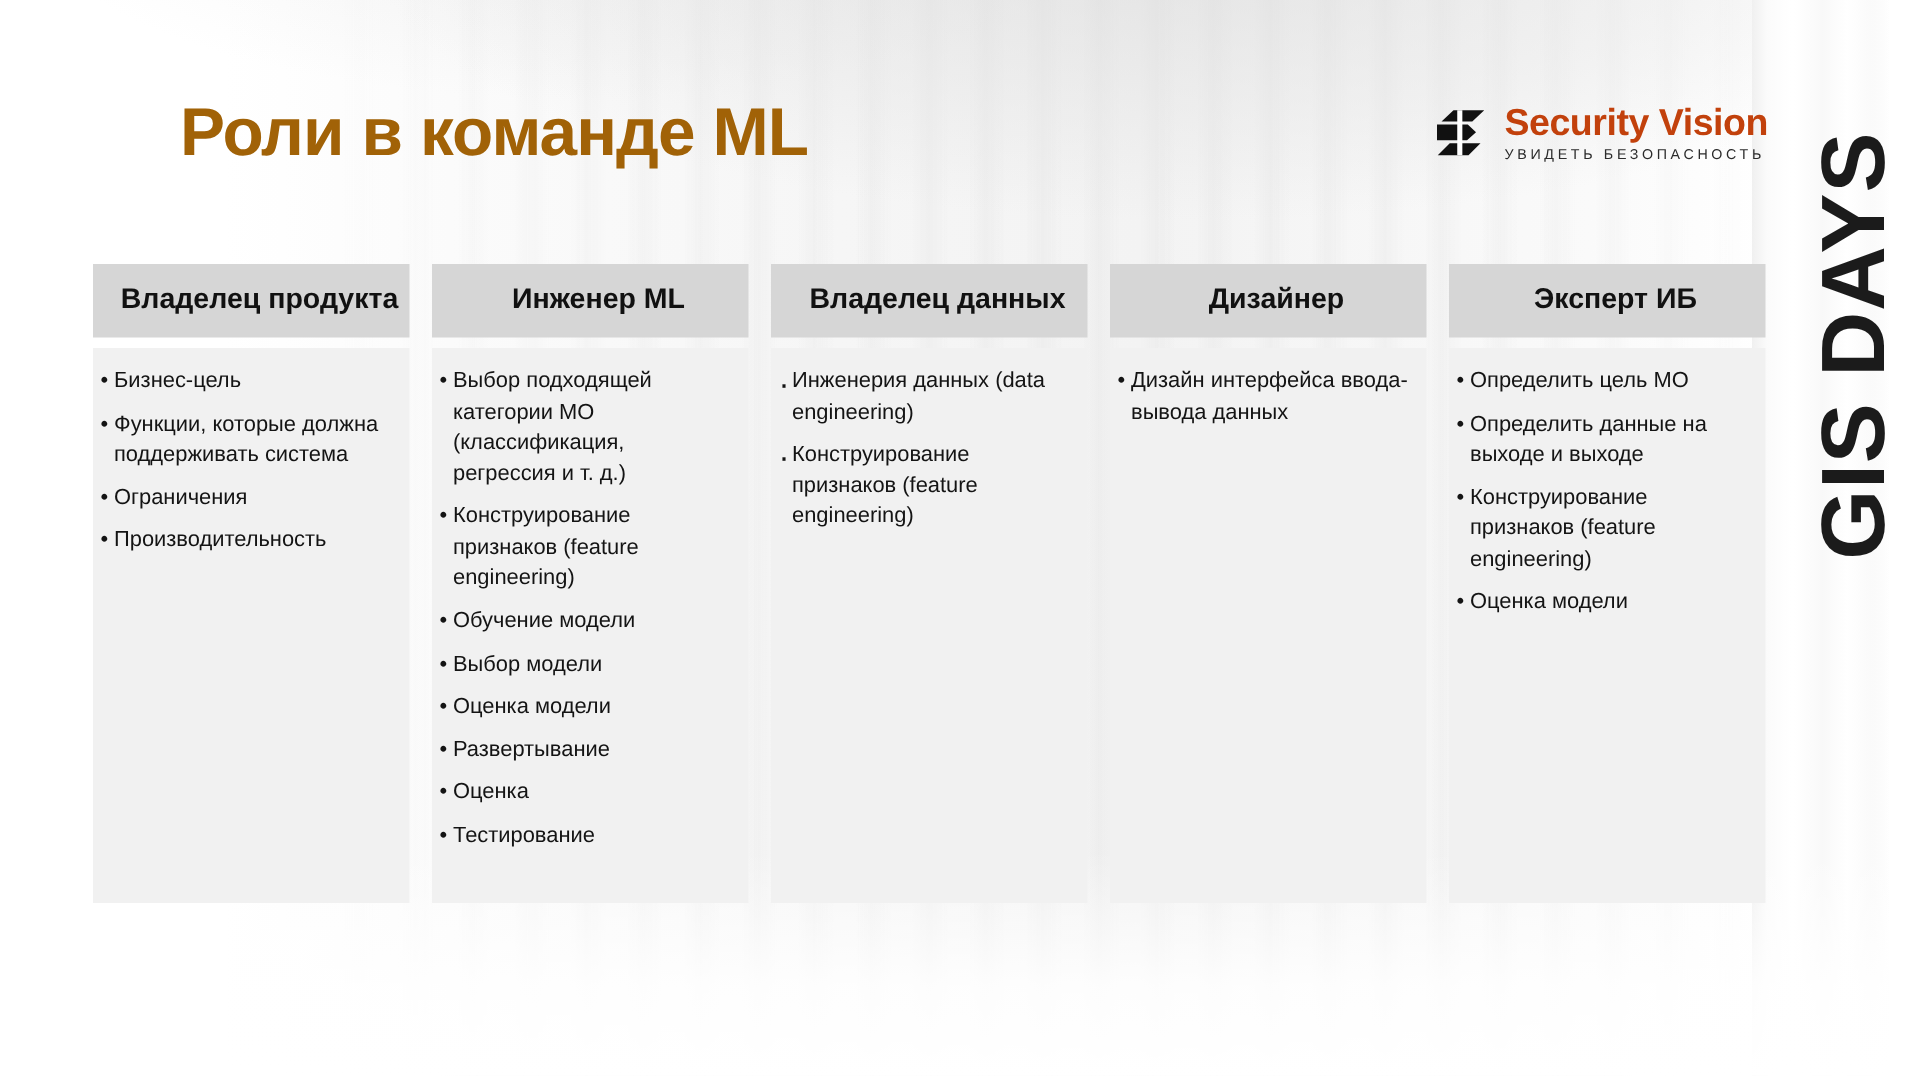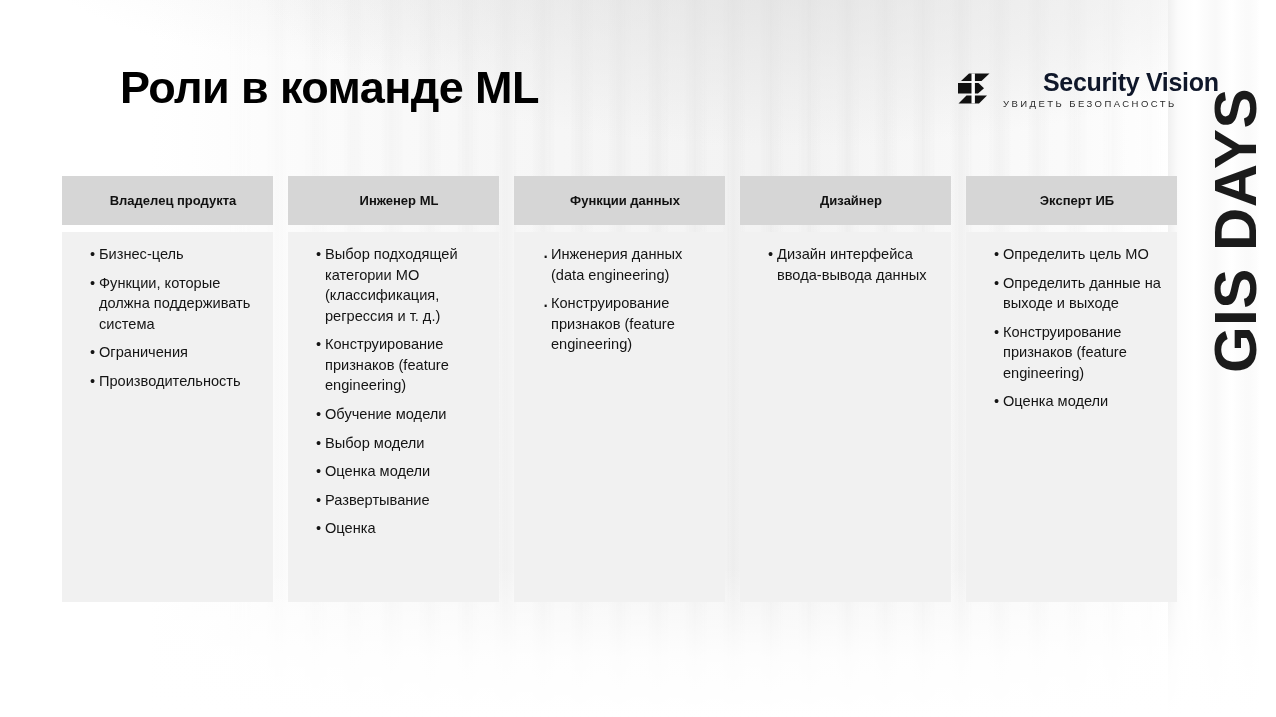--- a/index.html
+++ b/index.html
@@ -89,42 +89,41 @@
   }
 
   
   .title {
     position: absolute;
     left: 120px;
     top: 62px;
     font-size: 45px;
     font-weight: 900;
     letter-spacing: -0.6px;
-    color: #000000;
+    color: #a16207;
     white-space: nowrap;
   }
 
   
   .logo {
     position: absolute;
     left: 956px;
     top: 70px;
     display: flex;
     align-items: center;
     gap: 11px;
   }
   .logo-mark { width: 36px; height: 34px; display: block; flex: none; }
   .logo-text { display: flex; flex-direction: column; line-height: 1; }
   .logo-name {
     font-size: 25px;
     font-weight: 700;
-    color: #0f172a;
+    color: #c2410c;
     letter-spacing: -0.3px;
     white-space: nowrap;
-    margin-left: 40px;
   }
   .logo-tagline {
     margin-top: 4px;
     font-size: 9.5px;
     font-weight: 400;
     color: #2b2b2b;
     letter-spacing: 2.45px;
     white-space: nowrap;
   }
 
@@ -167,33 +166,33 @@
   .col-header {
     height: 49px;
     background: #d6d6d6;
     display: flex;
     align-items: center;
     justify-content: center;
     padding: 0 6px;
     box-sizing: border-box;
   }
   .col-header-label {
-    font-size: 13px;
+    font-size: 19px;
     font-weight: 700;
     color: #111111;
     text-align: left;
     line-height: 1.2;
     margin-left: 11px;
   }
   .col-body {
     margin-top: 7px;
     height: 370px;
     background: #f1f1f1;
     box-sizing: border-box;
-    padding: 12px 12px 10px 28px;
+    padding: 12px 12px 10px 5px;
   }
   .bullet-list { margin: 0; padding: 0; list-style: none; }
   .bullet-item {
     position: relative;
     font-size: 14.6px;
     line-height: 1.41;
     color: #141414;
     margin-bottom: 8px;
     padding-left: 9px;
   }
@@ -267,26 +266,27 @@
         </div>
         <div class="col-body">
           <ul class="bullet-list">
             <li class="bullet-item">Выбор подходящей категории МО (классификация, регрессия и т. д.)</li>
             <li class="bullet-item">Конструирование признаков (feature engineering)</li>
             <li class="bullet-item">Обучение модели</li>
             <li class="bullet-item">Выбор модели</li>
             <li class="bullet-item">Оценка модели</li>
             <li class="bullet-item">Развертывание</li>
             <li class="bullet-item">Оценка</li>
-          </ul>
-        </div>
-      </div>
-      <div class="column">
-        <div class="col-header">
-          <div class="col-header-label">Функции данных</div>
+            <li class="bullet-item">Тестирование</li>
+          </ul>
+        </div>
+      </div>
+      <div class="column">
+        <div class="col-header">
+          <div class="col-header-label">Владелец данных</div>
         </div>
         <div class="col-body">
           <ul class="bullet-list bullets-low">
             <li class="bullet-item">Инженерия данных (data engineering)</li>
             <li class="bullet-item">Конструирование признаков (feature engineering)</li>
           </ul>
         </div>
       </div>
       <div class="column">
         <div class="col-header">

